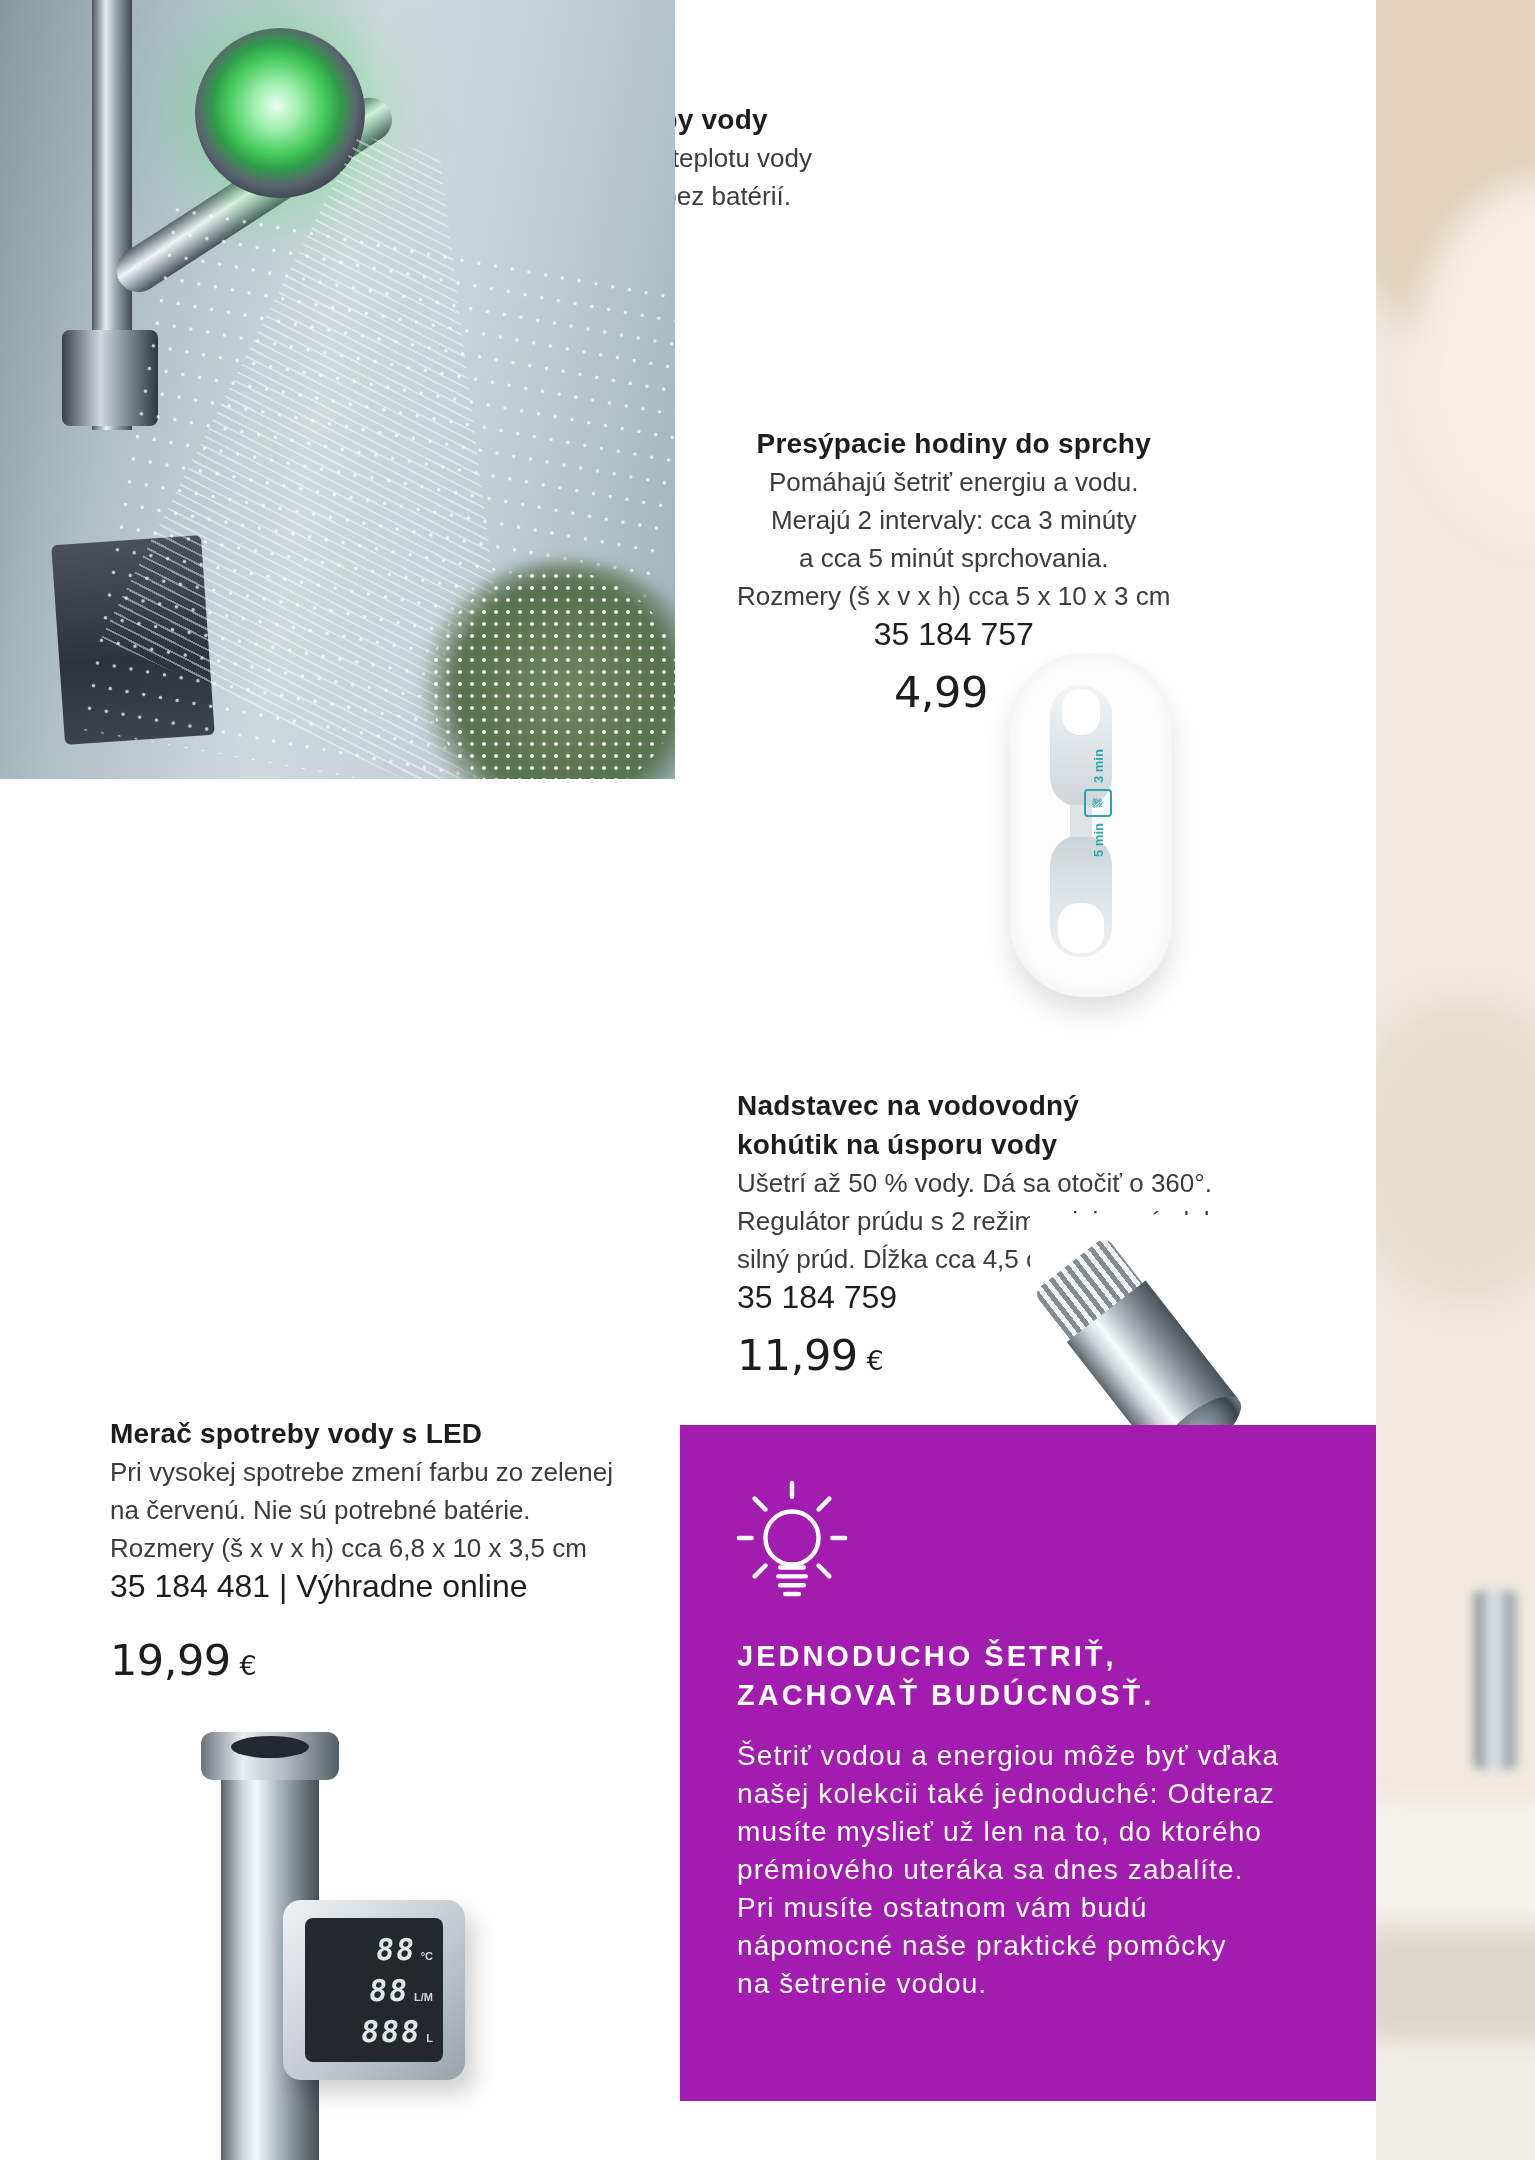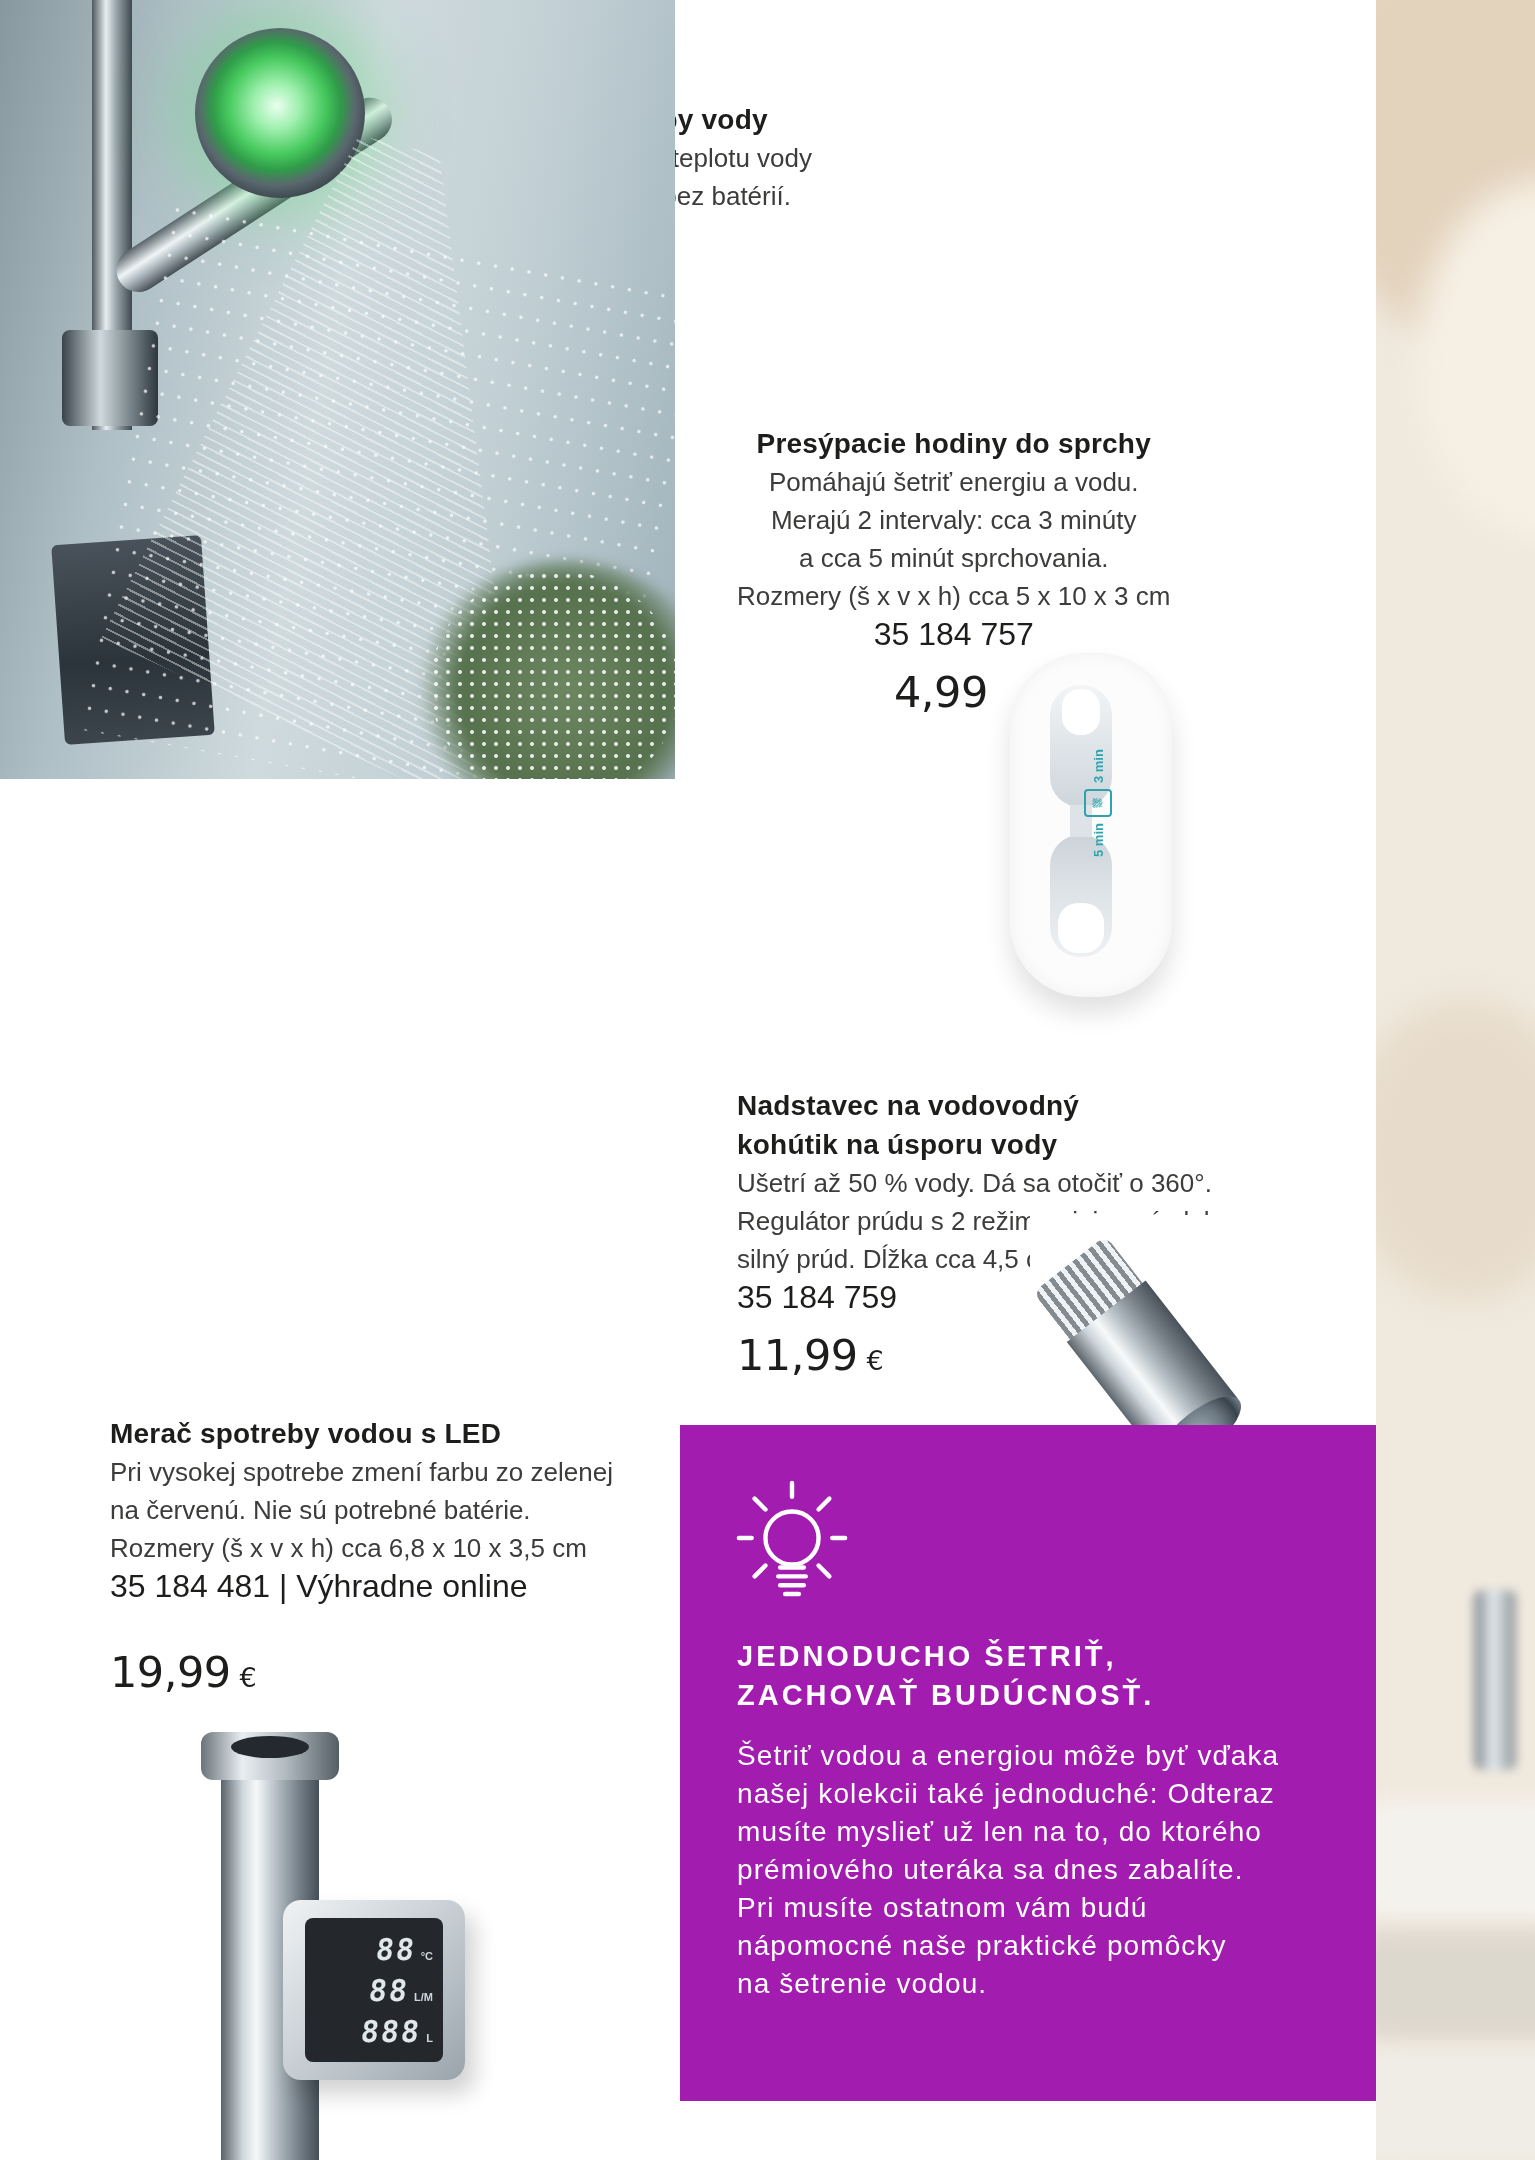--- a/index.html
+++ b/index.html
@@ -5,21 +5,21 @@
   html,body{margin:0;padding:0;background:#fff;}
   #page{position:relative;width:1535px;height:2160px;background:#ffffff;overflow:hidden;
         font-family:"Liberation Sans",sans-serif;color:#1d1d1b;}
   .abs{position:absolute;}
   
   .p-title{font-size:28px;line-height:39px;font-weight:700;color:#1d1d1b;letter-spacing:.2px;}
   .p-desc{font-size:26px;line-height:38px;color:#3c3c3b;}
   .p-article{font-size:32px;line-height:38px;font-weight:400;color:#1d1d1b;}
   .p-price{margin-top:14px;font-family:"DejaVu Sans",sans-serif;font-size:43px;color:#1d1d1b;letter-spacing:-.5px;}
   .p-price .euro{font-size:27px;margin-left:9px;}
-  .mt30{margin-top:42px;}
+  .mt30{margin-top:30px;}
   
   #shower-photo{left:0;top:318;width:675px;height:779px;overflow:hidden;
     background:linear-gradient(100deg,#87989f 0%,#aebfc6 22%,#cfdadd 48%,#c2d0d5 70%,#9fb2ba 100%);}
   .rail{left:92px;top:0;width:40px;height:430px;
     background:linear-gradient(90deg,#4e585e,#e8eef0 35%,#9aa6ac 60%,#3f494f);}
   .slider{left:62px;top:330px;width:96px;height:96px;border-radius:8px;
     background:linear-gradient(90deg,#39424a,#cfd9dd 40%,#6f7b82 75%,#2e373d);}
   .bracket{left:58px;top:540px;width:150px;height:200px;background:linear-gradient(180deg,#49525a,#2c343b 60%,#3c454c);transform:rotate(-4deg);border-radius:6px;}
   .arm{left:120px;top:260px;width:320px;height:44px;transform:rotate(-33deg);transform-origin:left center;border-radius:22px;
     background:linear-gradient(180deg,#5a646b,#f0f5f7 40%,#aab5bb 65%,#474f56);}
@@ -163,21 +163,21 @@
 
   <div id="adapter-photo" class="abs">
     <div class="ad-rot abs">
       <div class="abs ad-knurl"></div>
       <div class="abs ad-cyl"></div>
       <div class="abs ad-face"></div>
     </div>
   </div>
 
   <div class="abs" style="left:110px;top:1414px;">
-    <div class="p-title">Merač spotreby vodou s LED</div>
+    <div class="p-title">Merač spotreby vody s LED</div>
     <div class="p-desc">Pri vysokej spotrebe zmení farbu zo zelenej</div>
     <div class="p-desc">na červenú. Nie sú potrebné batérie.</div>
     <div class="p-desc">Rozmery (š x v x h) cca 6,8 x 10 x 3,5 cm</div>
     <div class="p-article">35 184 481 | Výhradne online</div>
     <div class="p-price mt30"><span>19,99</span><span class="euro">€</span></div>
   </div>
 
   <div id="meter-photo" class="abs">
     <div class="abs mt-cap"></div>
     <div class="abs mt-hole"></div>

